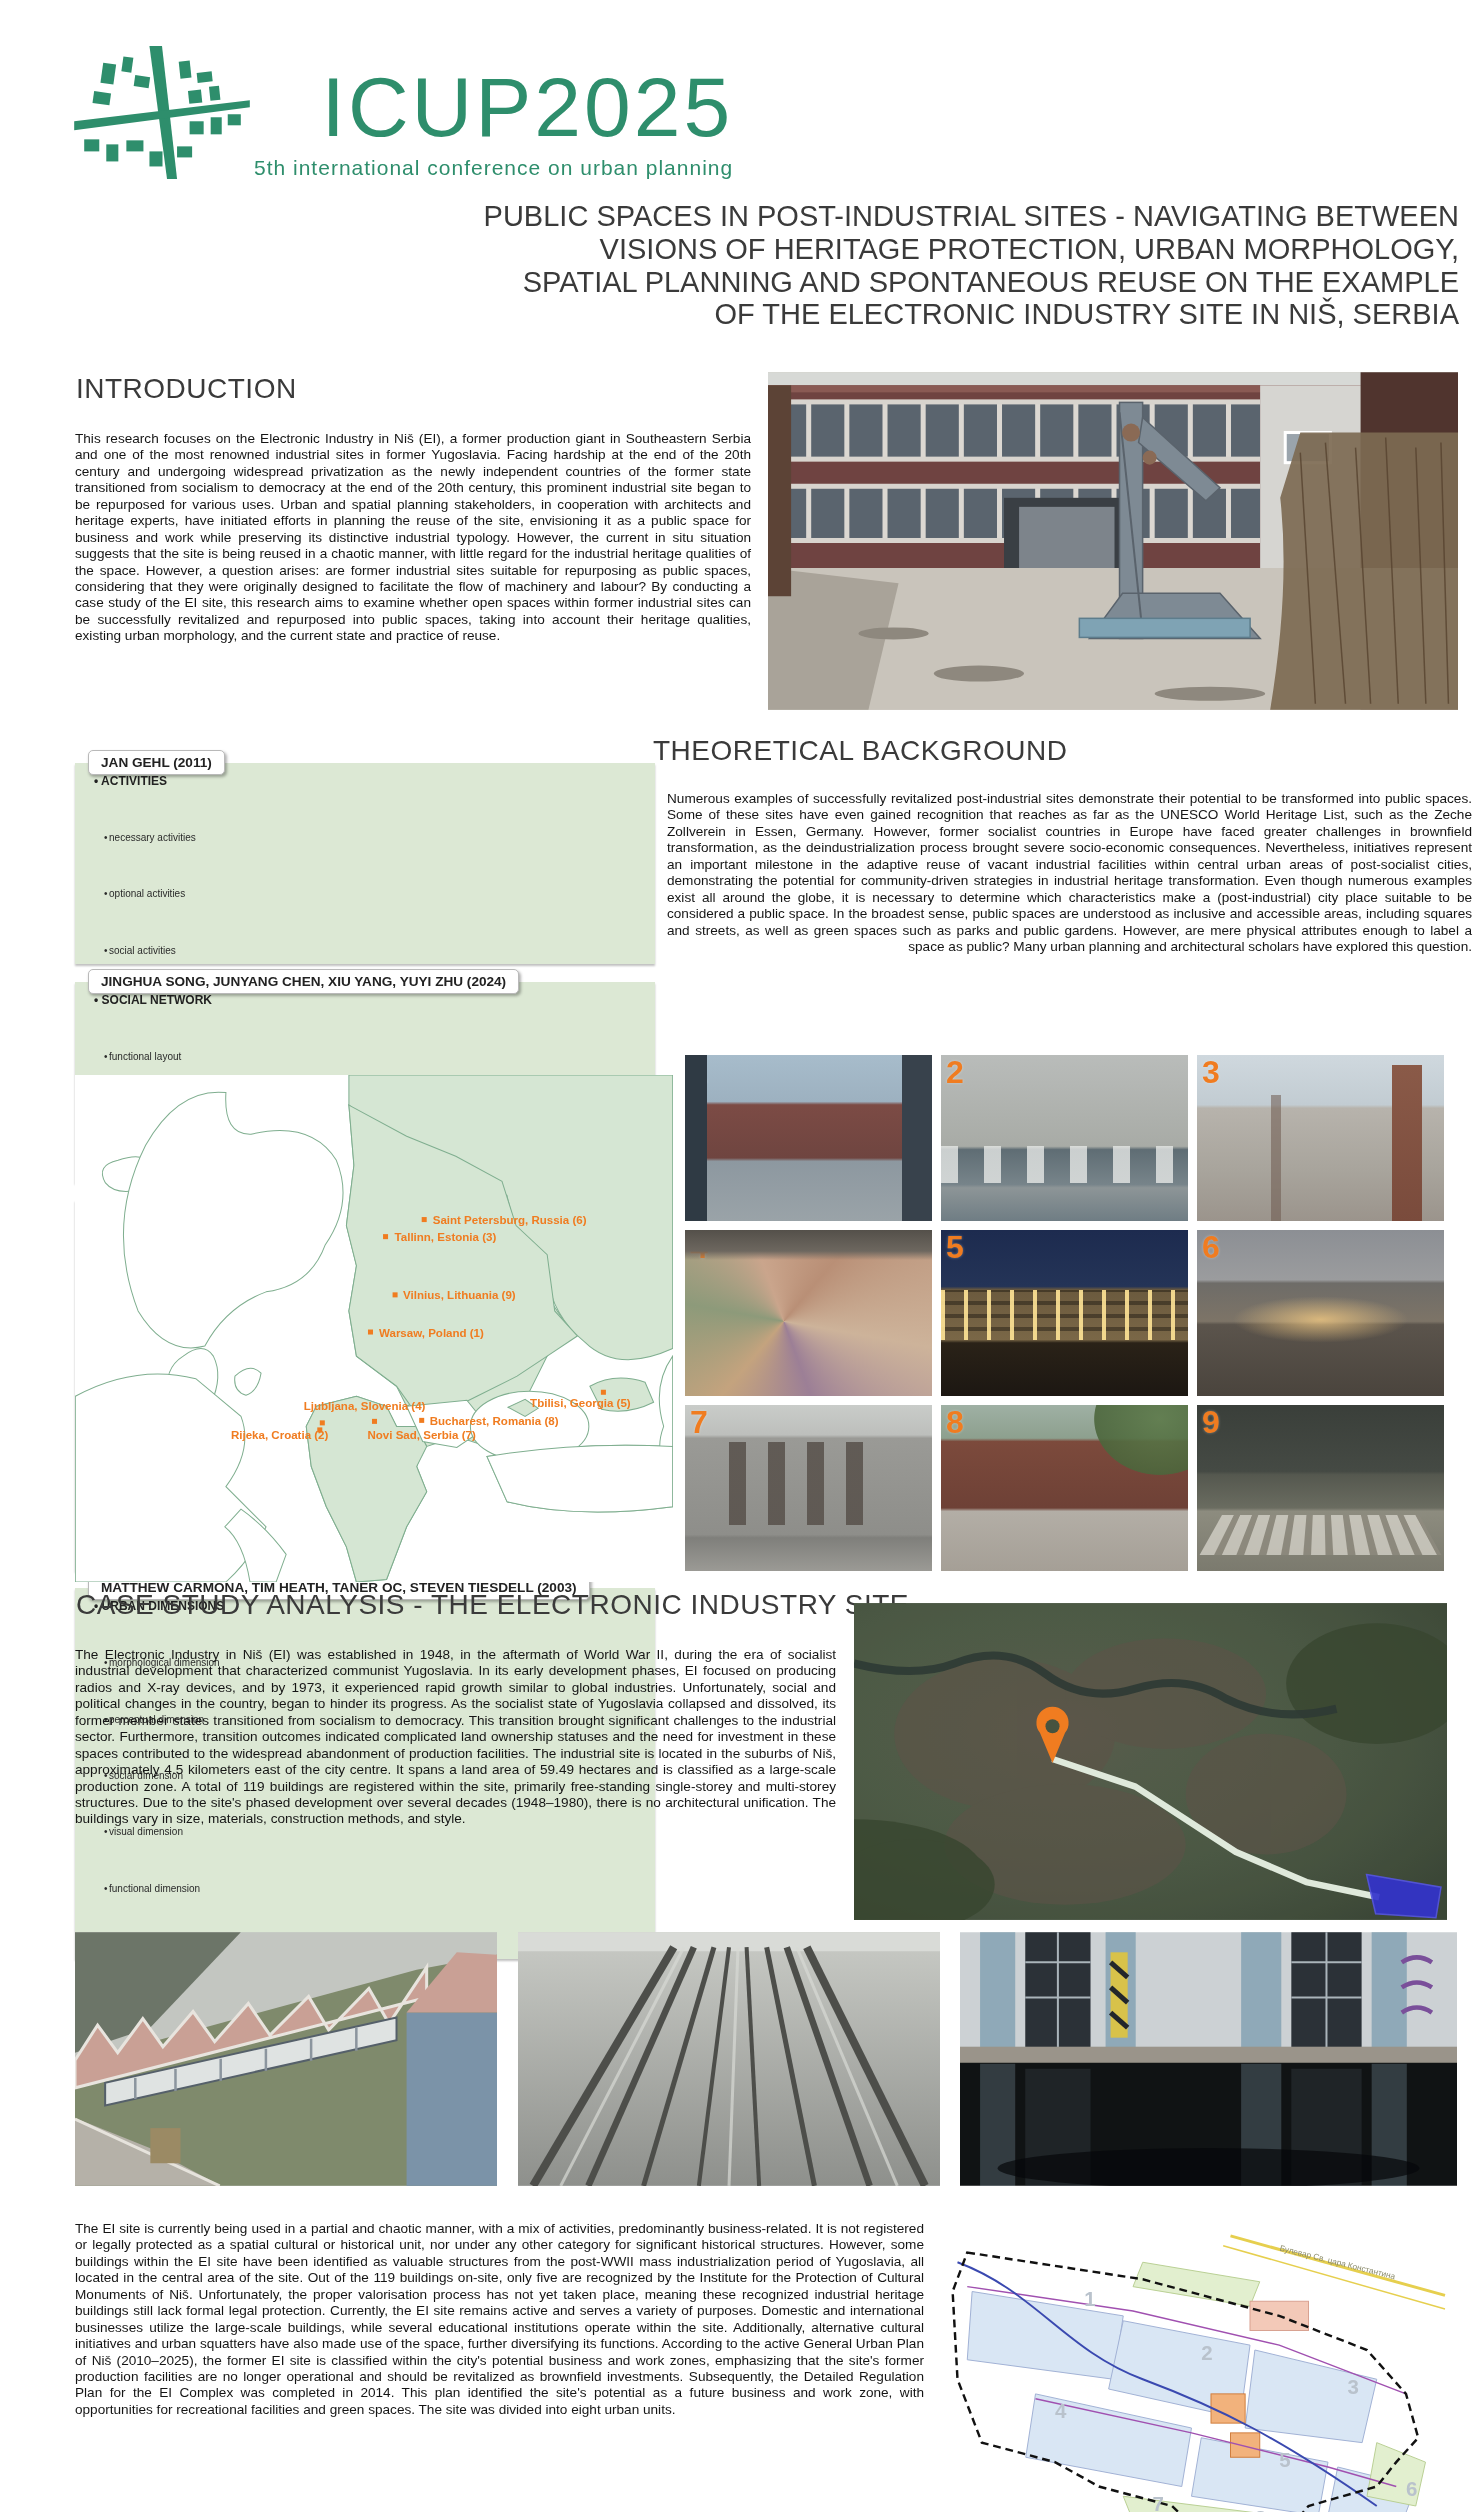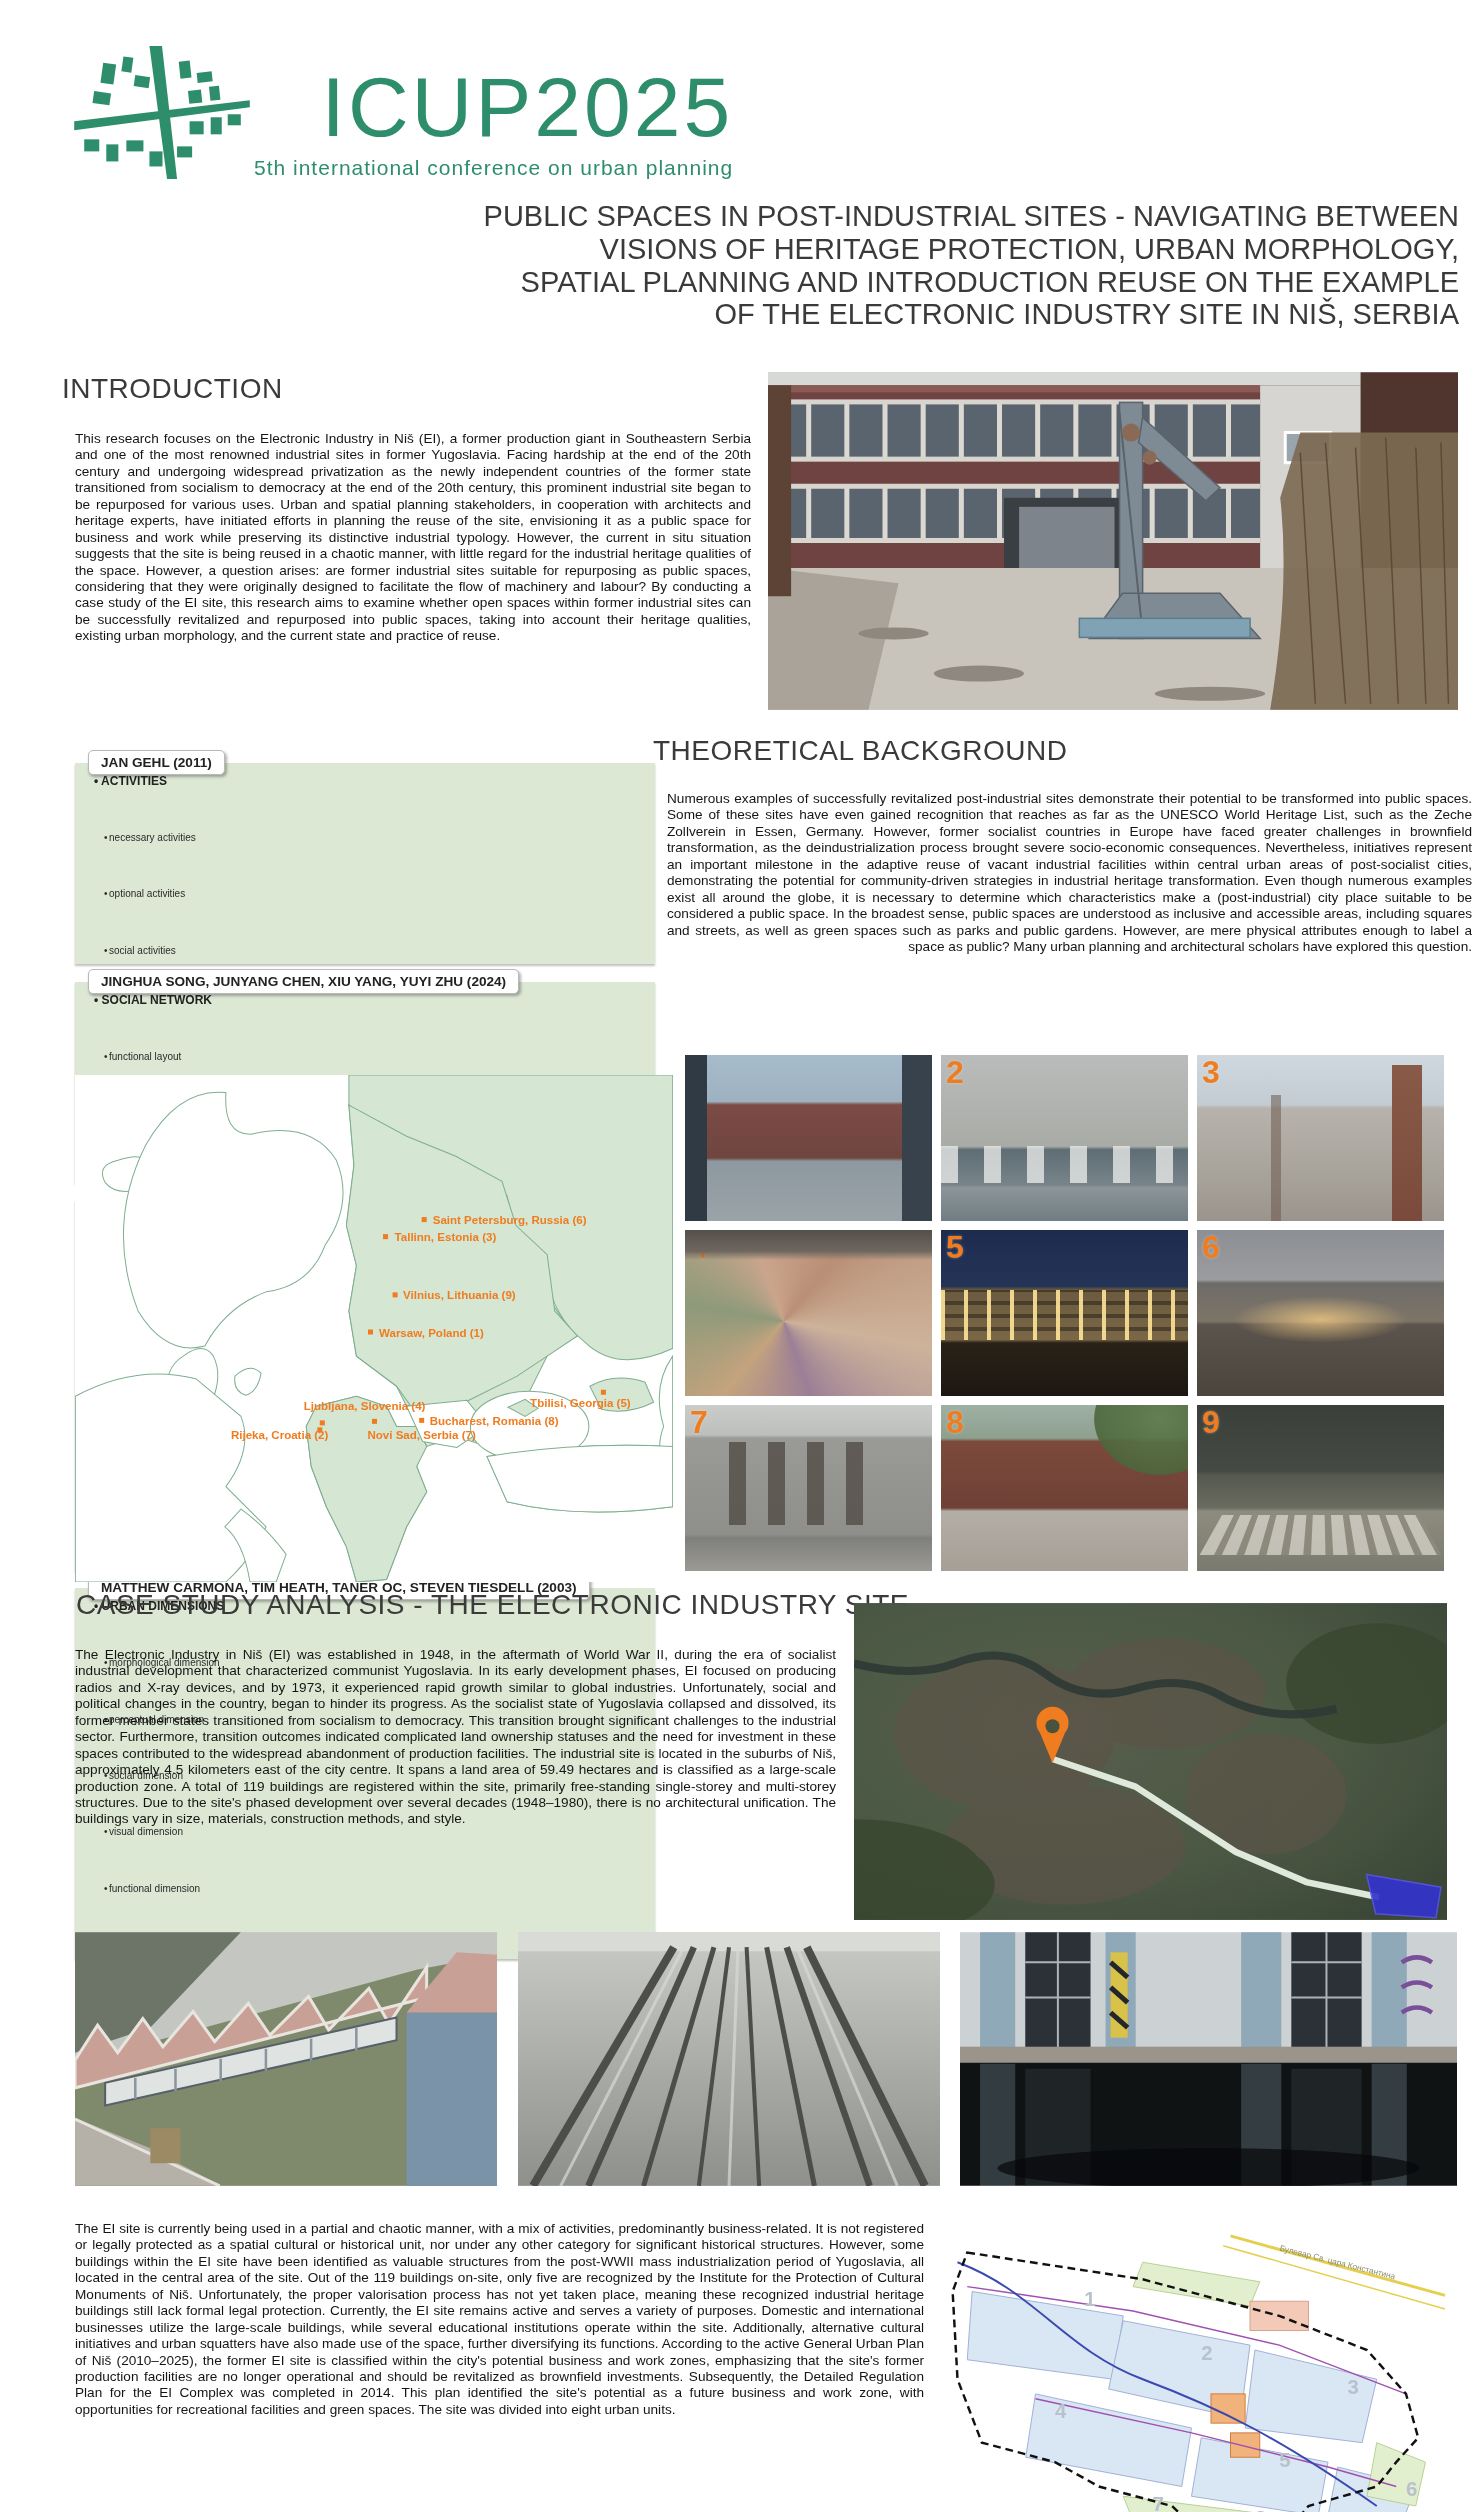--- a/index.html
+++ b/index.html
@@ -90,23 +90,23 @@
         <rect x="150" y="210" width="26" height="30"></rect>
         <rect x="205" y="200" width="30" height="22"></rect>
       </g>
     </svg>
   </div>
   <div class="abs" style="left:254px;top:65px;text-align:right;">
     <div id="logo-text">ICUP2025</div>
     <div id="logo-sub">5th international conference on urban planning</div>
   </div>
 
-  <div class="abs" id="main-title" style="left:477px;top:200px;width:982px;">PUBLIC SPACES IN POST-INDUSTRIAL SITES - NAVIGATING BETWEEN VISIONS OF HERITAGE PROTECTION, URBAN MORPHOLOGY, SPATIAL PLANNING AND INTRODUCTION REUSE ON THE EXAMPLE OF THE ELECTRONIC INDUSTRY SITE IN NIŠ, SERBIA</div>
-
-  <div class="abs section-heading" style="left:62px;top:373px;">INTRODUCTION</div>
+  <div class="abs" id="main-title" style="left:477px;top:200px;width:982px;">PUBLIC SPACES IN POST-INDUSTRIAL SITES - NAVIGATING BETWEEN VISIONS OF HERITAGE PROTECTION, URBAN MORPHOLOGY, SPATIAL PLANNING AND SPONTANEOUS REUSE ON THE EXAMPLE OF THE ELECTRONIC INDUSTRY SITE IN NIŠ, SERBIA</div>
+
+  <div class="abs section-heading" style="left:76px;top:373px;">INTRODUCTION</div>
   <div class="abs body-text" style="left:75px;top:431px;width:676px;">This research focuses on the Electronic Industry in Niš (EI), a former production giant in Southeastern Serbia and one of the most renowned industrial sites in former Yugoslavia. Facing hardship at the end of the 20th century and undergoing widespread privatization as the newly independent countries of the former state transitioned from socialism to democracy at the end of the 20th  century, this prominent industrial site began to be repurposed for various uses. Urban and spatial planning stakeholders, in cooperation with architects and heritage experts, have initiated efforts in planning the reuse of the site, envisioning it as a public space for business and work while preserving its distinctive industrial typology. However, the current in situ situation suggests that the site is being reused in a chaotic manner, with little regard for the industrial heritage qualities of the space. However, a question arises: are former industrial sites suitable for repurposing as public spaces, considering that they were originally designed to facilitate the flow of machinery and labour? By conducting a case study of the EI site, this research aims to examine whether open spaces within former industrial sites can be successfully revitalized and repurposed into public spaces, taking into account their heritage qualities, existing urban morphology, and the current state and practice of reuse.</div>
 
   <div class="abs" style="left:768px;top:372px;width:690px;height:338px;">
     <svg width="690" height="338" viewBox="0 0 1374 672">
       <rect width="1374" height="672" fill="#c6c0b6"></rect>
       <rect width="1374" height="26" fill="#d7d9d6"></rect>
       <rect y="26" width="1180" height="364" fill="#6f4341"></rect>
       <rect y="26" width="1180" height="14" fill="#8a5a54"></rect>
       <rect x="0" y="60" width="980" height="110" fill="#5a646e"></rect>
       <line x1="0" y1="115" x2="980" y2="115" stroke="#dcd8d2" stroke-width="110" stroke-dasharray="10 66"></line>

